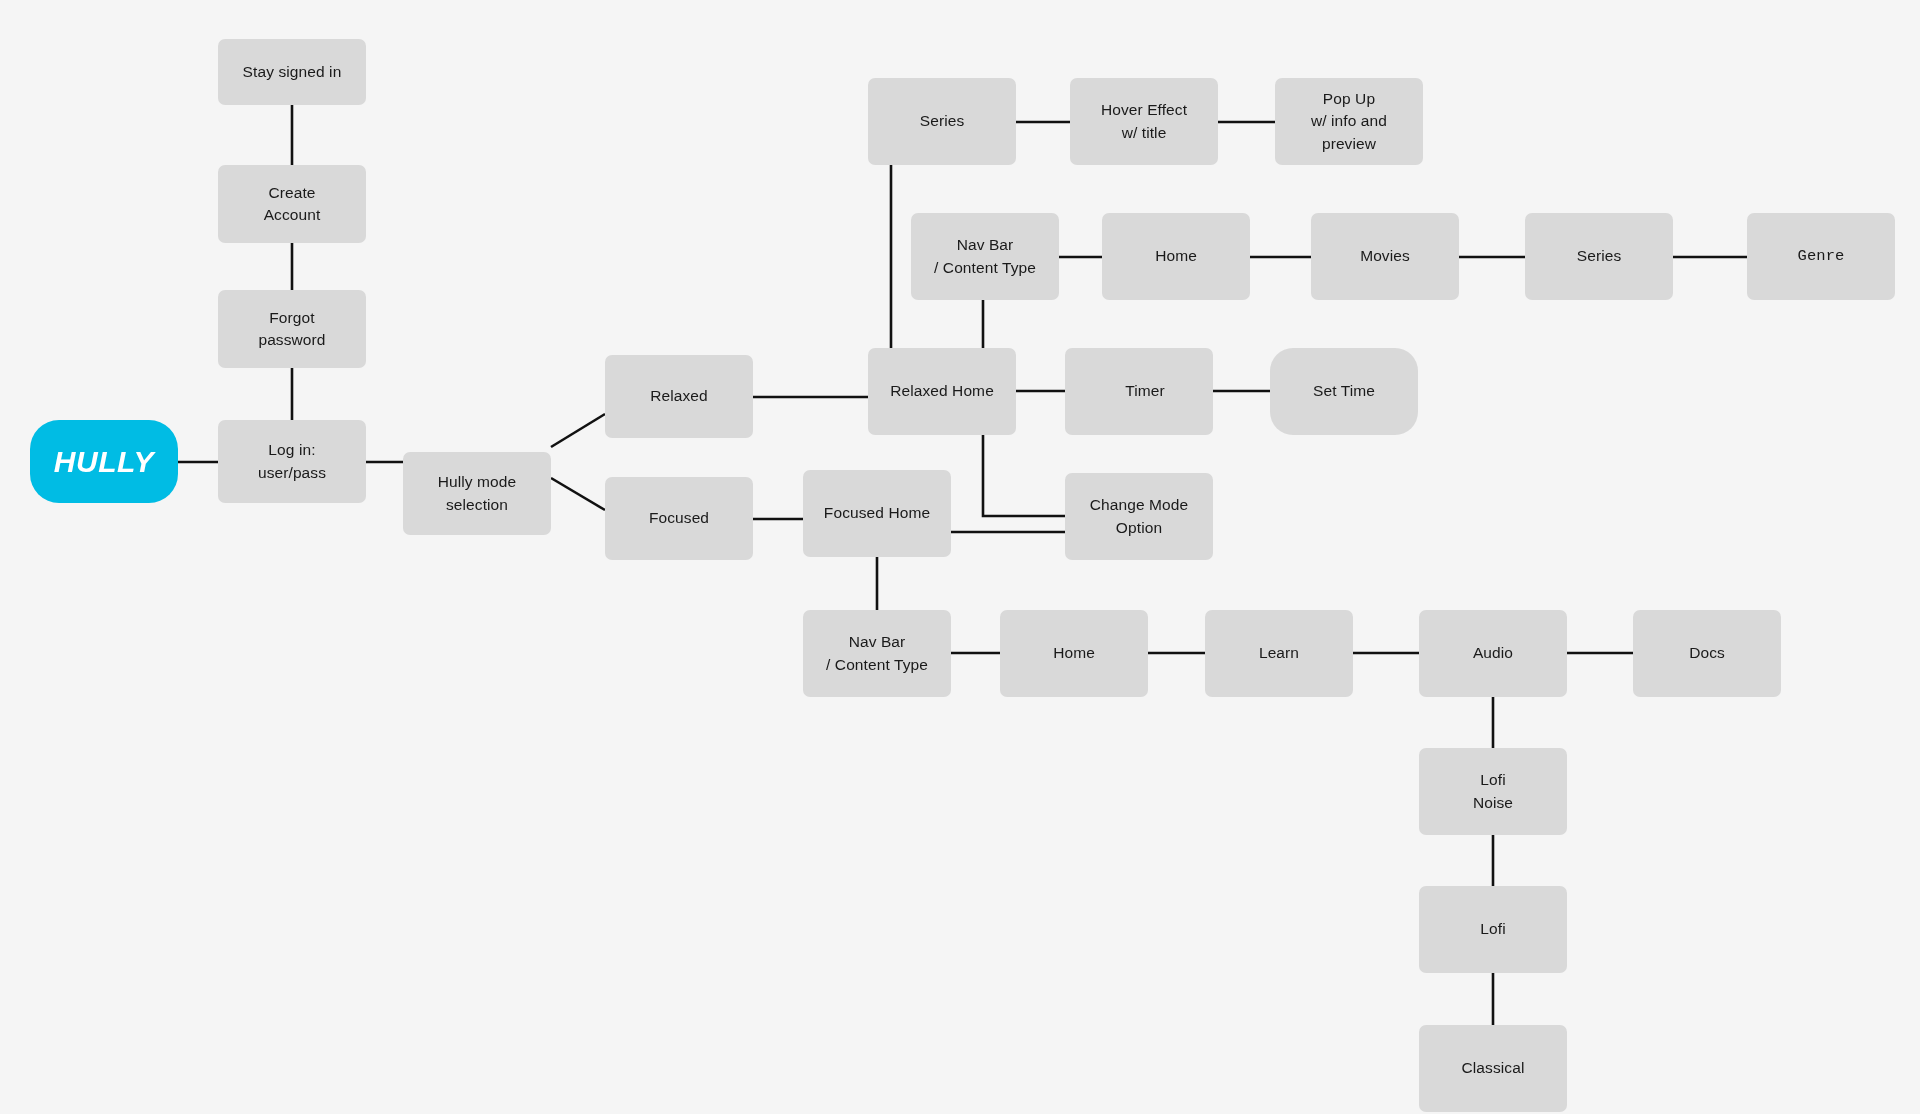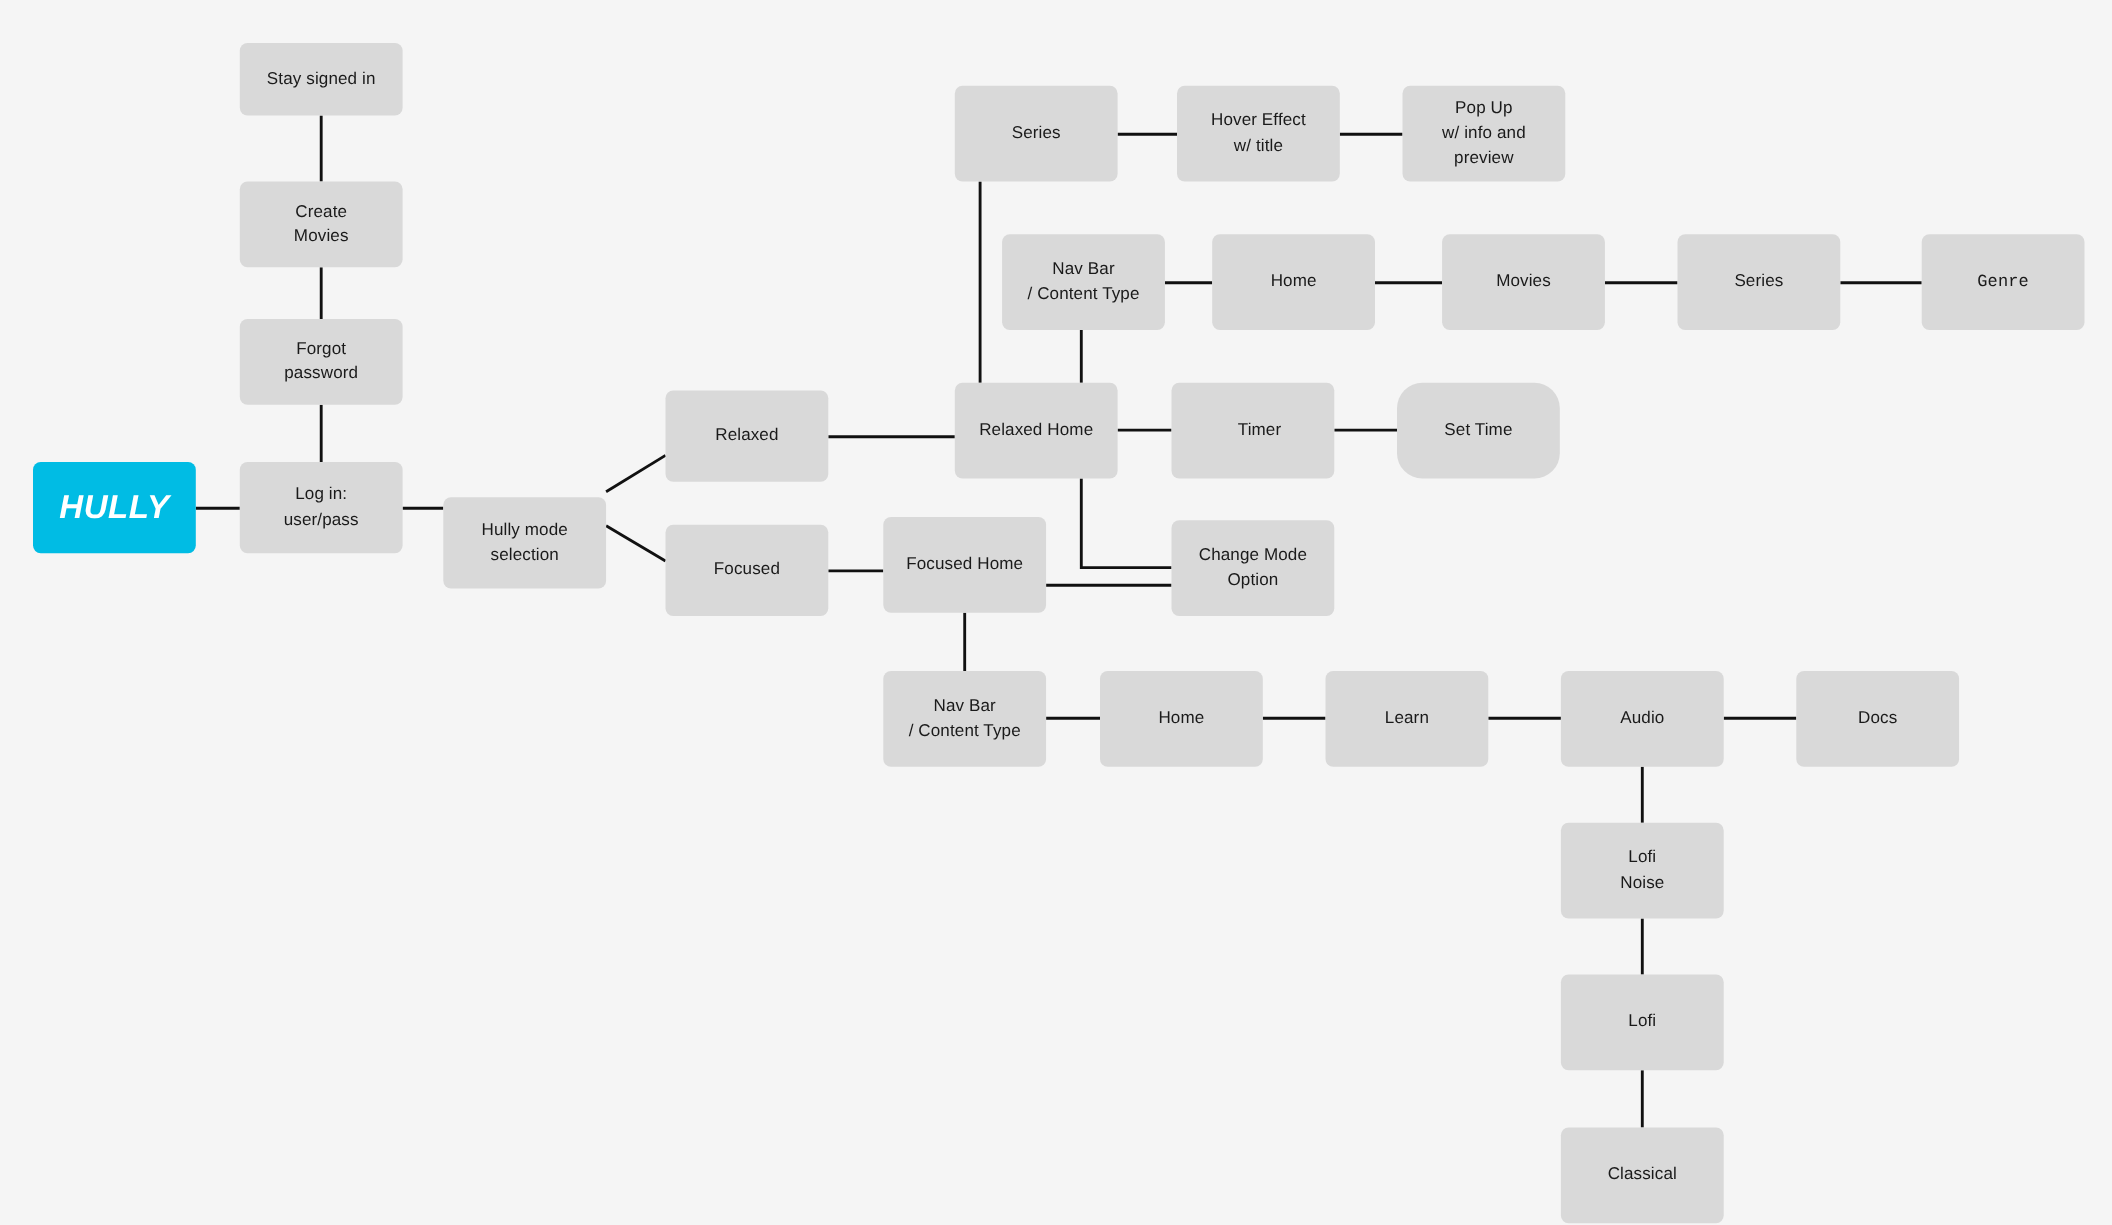--- a/index.html
+++ b/index.html
@@ -40,20 +40,21 @@
     z-index: 2;
     white-space: pre-line;
   }
   .node.brand {
     background: #00bce4;
     color: #ffffff;
     font-size: 30px;
     font-weight: bold;
     font-style: italic;
     letter-spacing: 0.5px;
+    border-radius: 29px;
   }
 </style>
 </head>
 <body>
 
 <div id="canvas">
   <svg id="edges" viewBox="0 0 1920 1114" xmlns="http://www.w3.org/2000/svg">
       <polyline points="292,105 292,165" fill="none" stroke="#111111" stroke-width="2.6" stroke-linecap="butt" stroke-linejoin="miter"></polyline>
       <polyline points="292,243 292,290" fill="none" stroke="#111111" stroke-width="2.6" stroke-linecap="butt" stroke-linejoin="miter"></polyline>
       <polyline points="292,368 292,420" fill="none" stroke="#111111" stroke-width="2.6" stroke-linecap="butt" stroke-linejoin="miter"></polyline>
@@ -80,21 +81,21 @@
       <polyline points="1148,653 1205,653" fill="none" stroke="#111111" stroke-width="2.6" stroke-linecap="butt" stroke-linejoin="miter"></polyline>
       <polyline points="1353,653 1419,653" fill="none" stroke="#111111" stroke-width="2.6" stroke-linecap="butt" stroke-linejoin="miter"></polyline>
       <polyline points="1567,653 1633,653" fill="none" stroke="#111111" stroke-width="2.6" stroke-linecap="butt" stroke-linejoin="miter"></polyline>
       <polyline points="1493,697 1493,748" fill="none" stroke="#111111" stroke-width="2.6" stroke-linecap="butt" stroke-linejoin="miter"></polyline>
       <polyline points="1493,835 1493,886" fill="none" stroke="#111111" stroke-width="2.6" stroke-linecap="butt" stroke-linejoin="miter"></polyline>
       <polyline points="1493,973 1493,1025" fill="none" stroke="#111111" stroke-width="2.6" stroke-linecap="butt" stroke-linejoin="miter"></polyline>
     </svg>
 <div class="node brand" style="left: 30px; top: 420px; width: 148px; height: 83px;">HULLY</div>
     <div class="node" style="left: 218px; top: 39px; width: 148px; height: 66px;">Stay signed in</div>
     <div class="node" style="left: 218px; top: 165px; width: 148px; height: 78px;">Create
-Movies</div>
+Account</div>
     <div class="node" style="left: 218px; top: 290px; width: 148px; height: 78px;">Forgot
 password</div>
     <div class="node" style="left: 218px; top: 420px; width: 148px; height: 83px;">Log in:
 user/pass</div>
     <div class="node" style="left: 403px; top: 420px; width: 148px; height: 83px; margin-top: 32px;">Hully mode
 selection</div>
     <div class="node" style="left: 605px; top: 355px; width: 148px; height: 83px;">Relaxed</div>
     <div class="node" style="left: 605px; top: 477px; width: 148px; height: 83px;">Focused</div>
     <div class="node" style="left: 868px; top: 78px; width: 148px; height: 87px;">Series</div>
     <div class="node" style="left: 1070px; top: 78px; width: 148px; height: 87px;">Hover Effect

